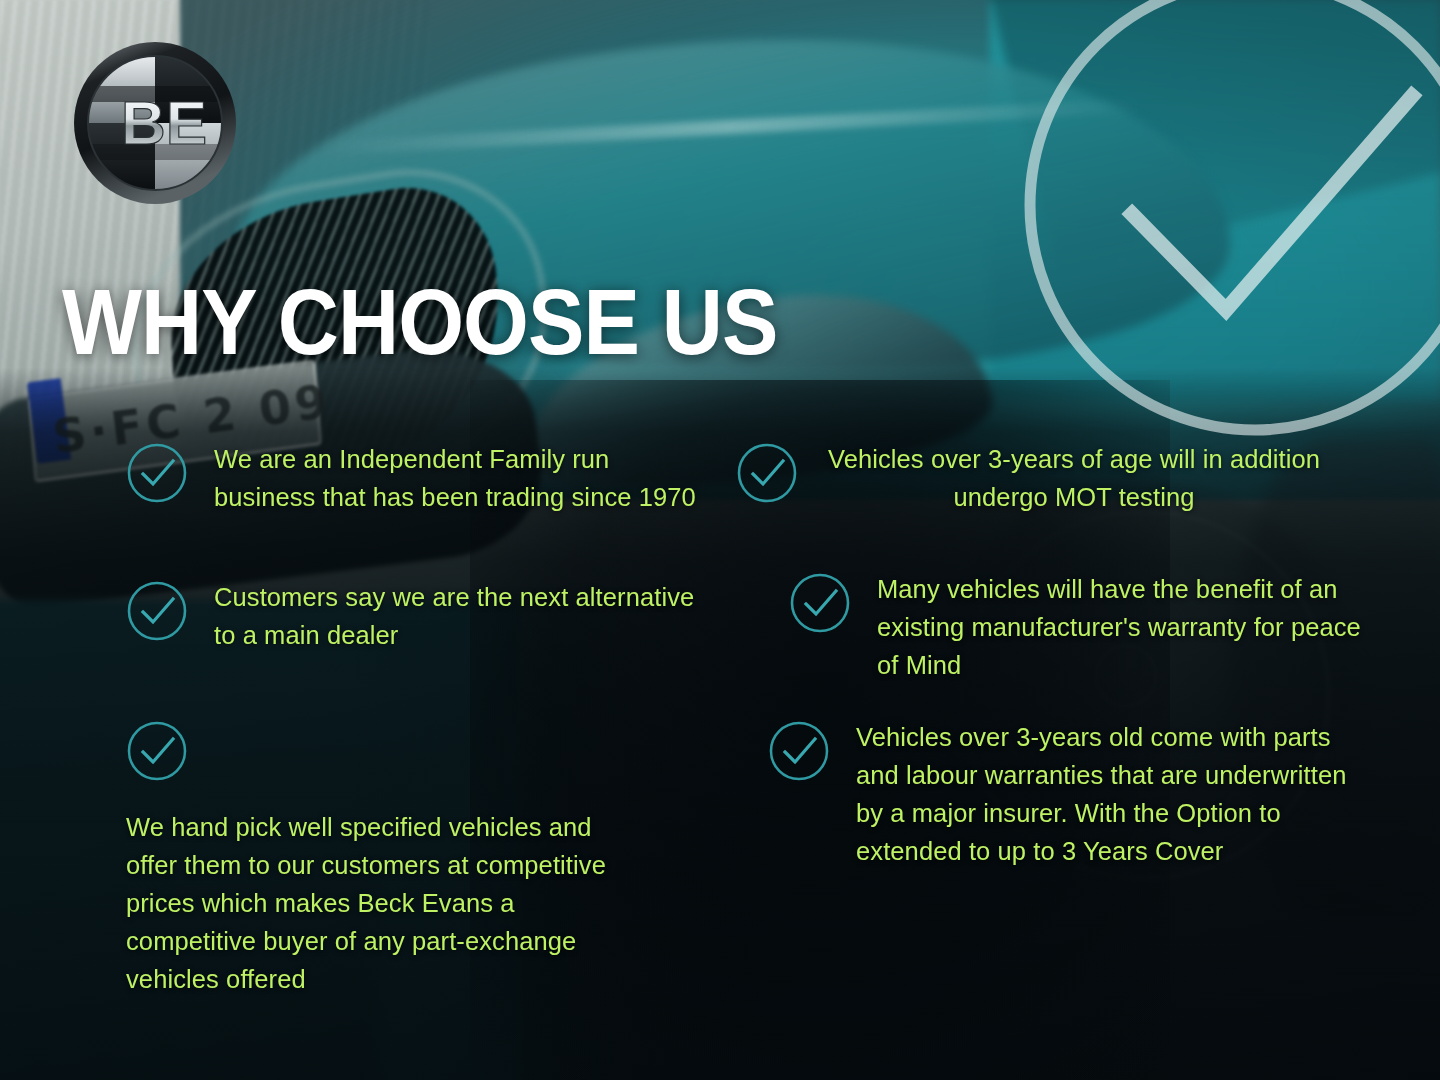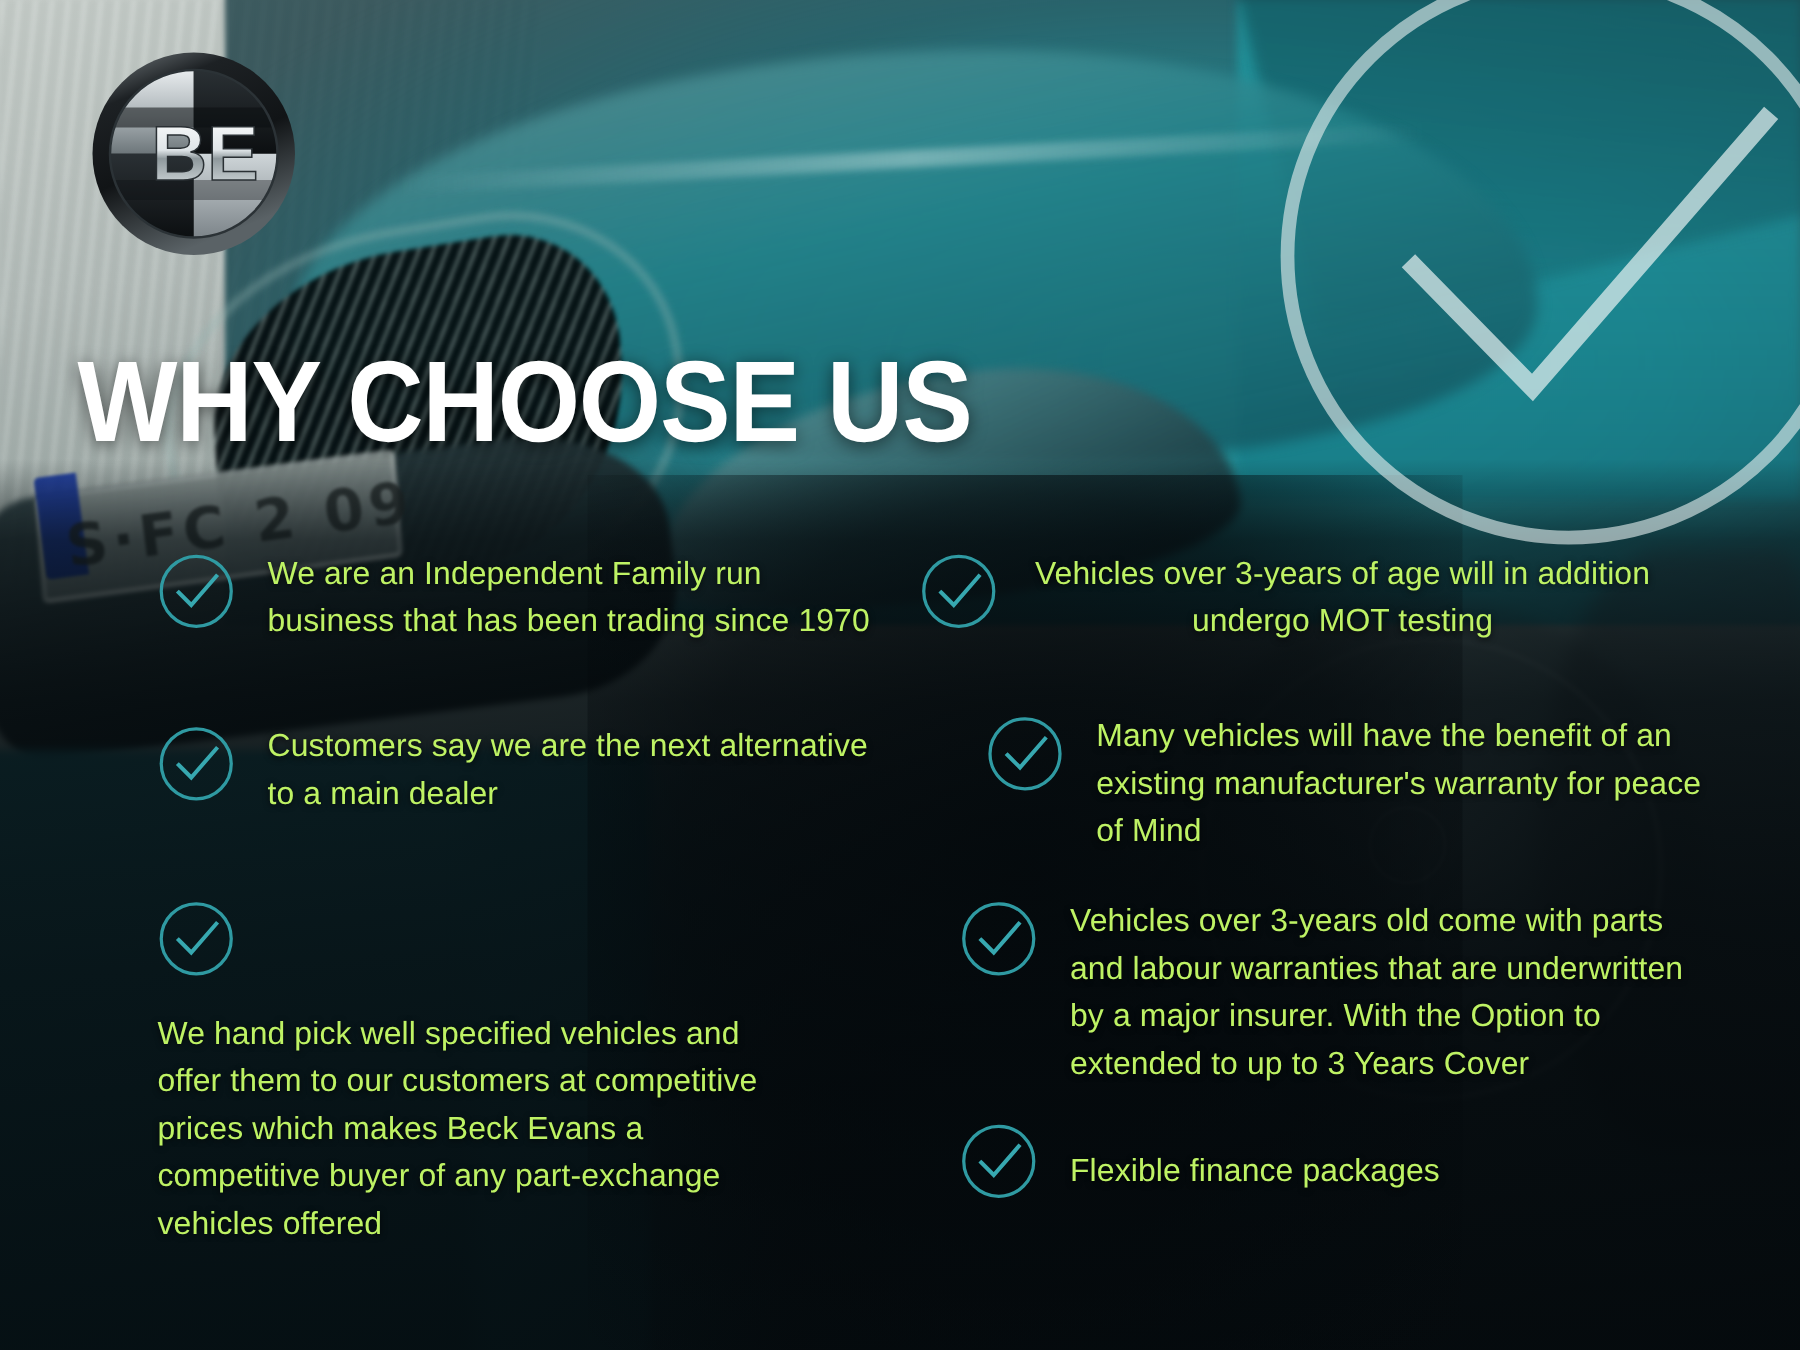--- a/index.html
+++ b/index.html
@@ -394,24 +394,15 @@
     <div class="benefit b-r3">
       <span class="benefit-icon">
         <svg viewBox="0 0 62 62" fill="none" xmlns="http://www.w3.org/2000/svg">
           <circle cx="31" cy="31" r="28" stroke="#2f9aa2" stroke-width="2.6"></circle>
           <path d="M17 32 L27 42 L47 19" stroke="#37a8b0" stroke-width="3.2" stroke-linecap="square" fill="none"></path>
         </svg>
       </span>
       <p class="benefit-text">Vehicles over 3-years old come with parts and labour warranties that are underwritten by a major insurer. With the Option to extended to up to 3 Years Cover</p>
     </div>
 
-    <div class="benefit b-r4">
-      <span class="benefit-icon">
-        <svg viewBox="0 0 62 62" fill="none" xmlns="http://www.w3.org/2000/svg">
-          <circle cx="31" cy="31" r="28" stroke="#2f9aa2" stroke-width="2.6"></circle>
-          <path d="M17 32 L27 42 L47 19" stroke="#37a8b0" stroke-width="3.2" stroke-linecap="square" fill="none"></path>
-        </svg>
-      </span>
-      <p class="benefit-text">Flexible finance packages</p>
-    </div>
 
   </div>
 </div>
 
 </body></html>

